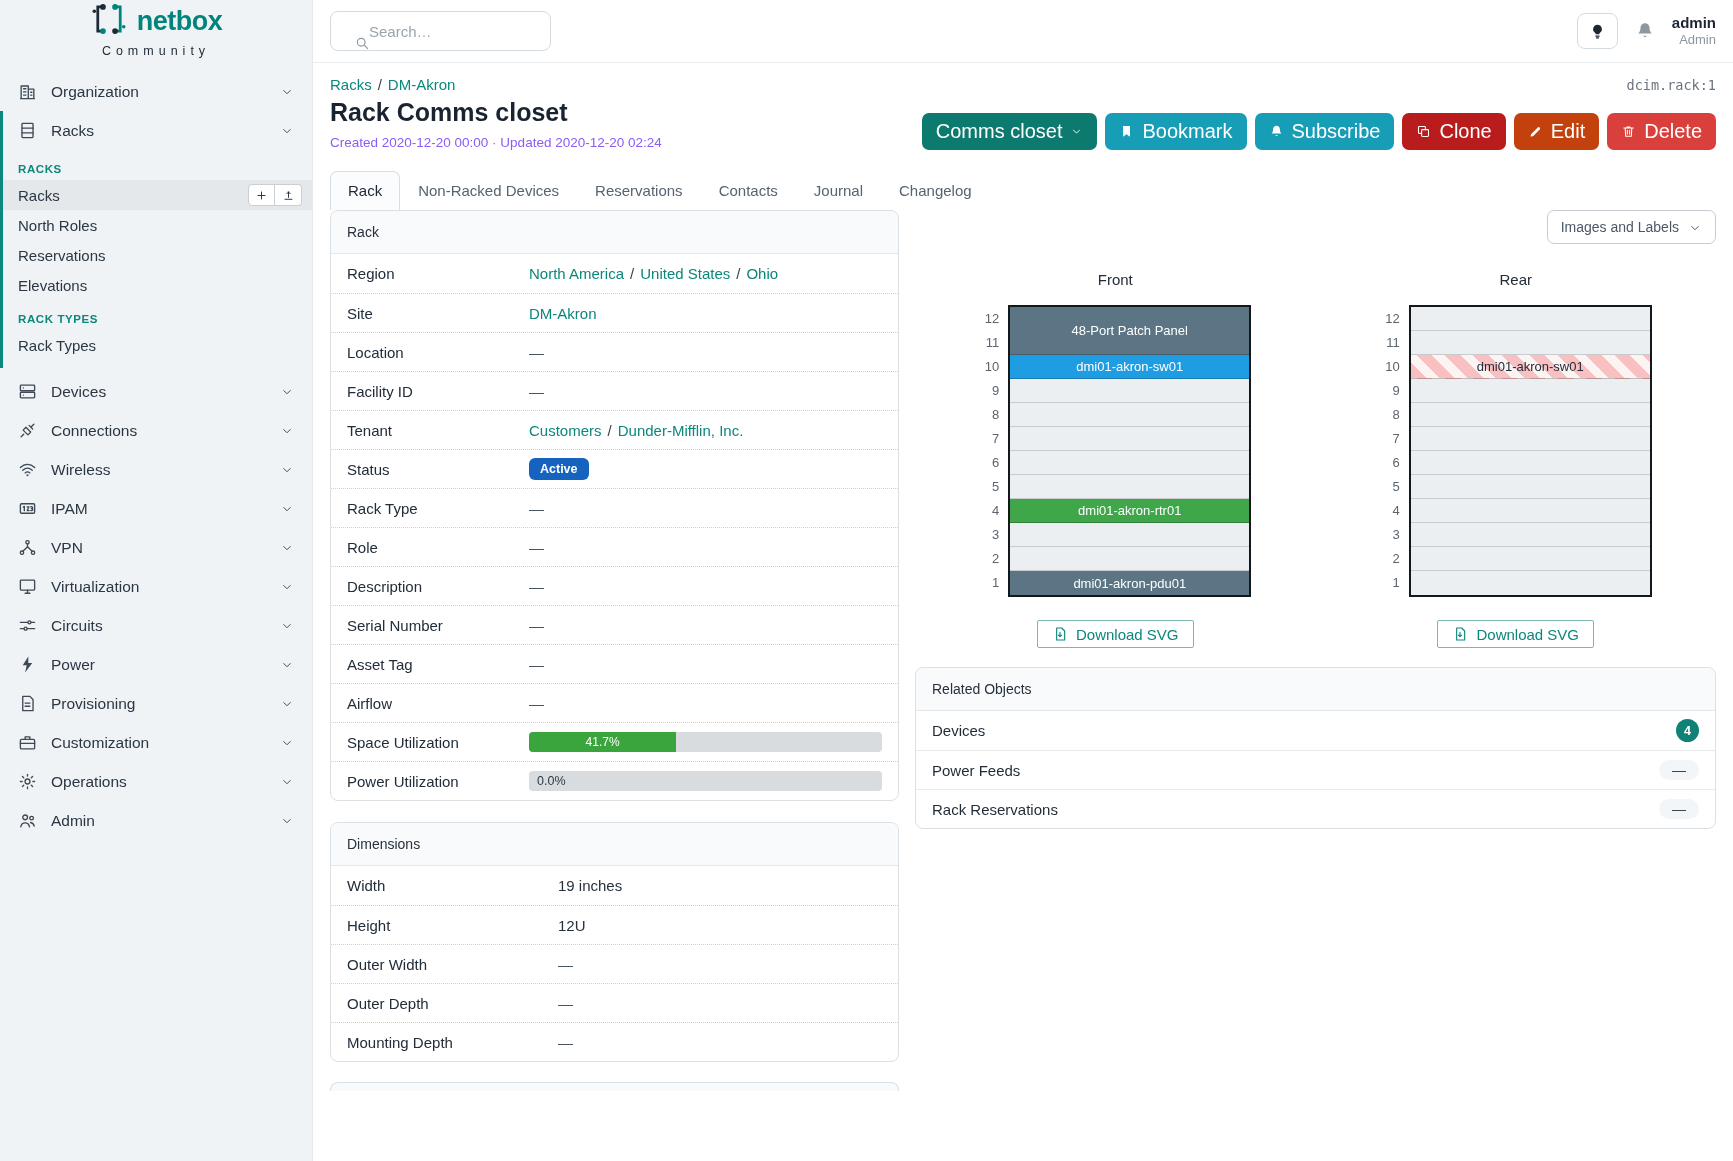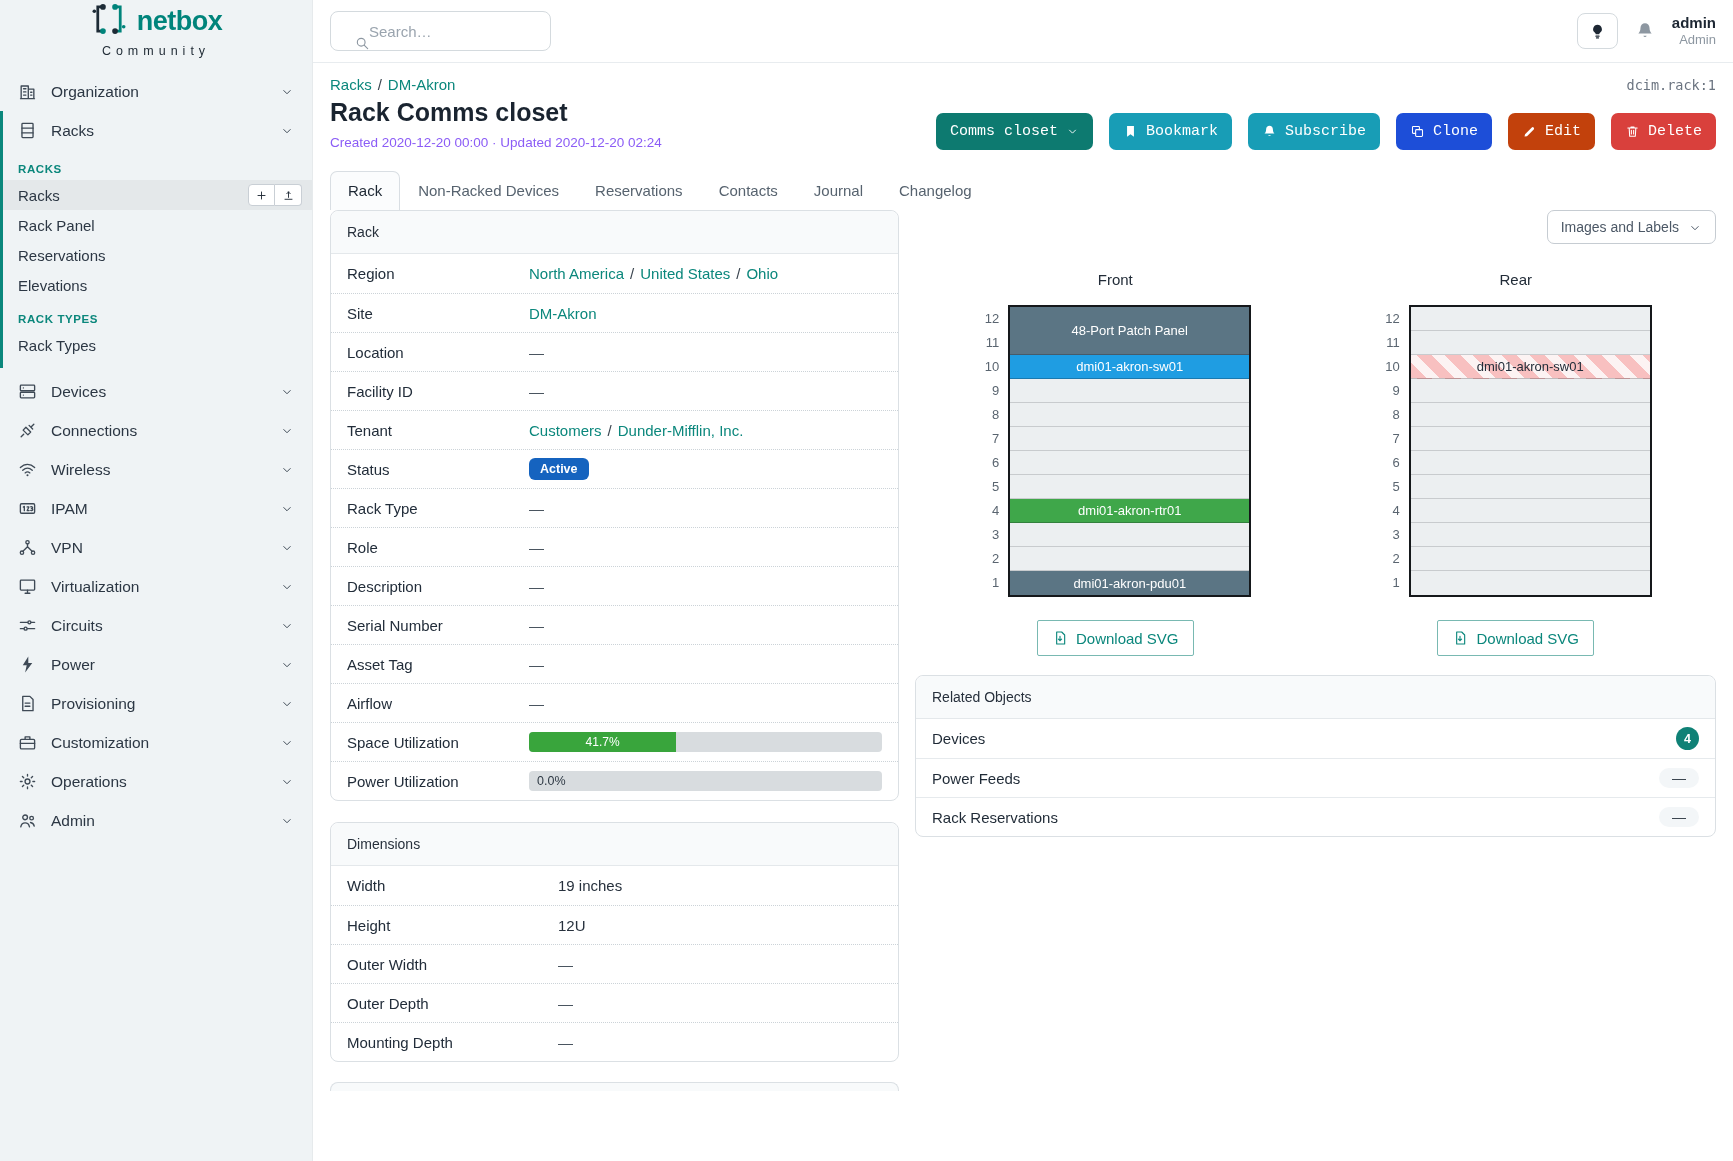--- a/index.html
+++ b/index.html
@@ -44,24 +44,24 @@
   .page { padding:0 17px; flex:1; }
   .crumb-row { margin-top:13px; display:flex; justify-content:space-between; align-items:center; }
   .crumbs { font-size:15px; }
   .link { color:#0b877c; cursor:pointer; text-decoration:none; }
   .sep { color:#39434e; margin:0 6px; }
   .object-id { font-family:"DejaVu Sans Mono", monospace; font-size:13.5px; color:#6b7480; }
   .title-row { margin-top:5px; display:flex; justify-content:space-between; align-items:flex-end; }
   h1 { font-size:25px; font-weight:700; color:#1a2430; }
   .meta { margin-top:8px; font-size:13.5px; color:#8b5cf6; }
   .actions { display:flex; gap:8px; margin-top:1px; }
-  .btn { height:37px; padding:0 14px; border:none; border-radius:7px; color:#fff; font-size:15px; font-family:Liberation Mono, monospace; display:inline-flex; align-items:center; gap:8px; cursor:pointer;margin-left:8px; }
+  .btn { height:37px; padding:0 14px; border:none; border-radius:7px; color:#fff; font-size:20px; font-family:Liberation Sans, sans-serif; display:inline-flex; align-items:center; gap:8px; cursor:pointer; }
   .btn-teal-dark { background:#0d7a70; }
   .btn-cyan { background:#189db6; }
-  .btn-green { background:#1d4ed8; }
+  .btn-green { background:#b91c1c; }
   .btn-amber { background:#c2410c; }
   .btn-red { background:#d9403c; }
 
   
   .tabs { margin-top:21px; display:flex; }
   .tab { padding:10px 17px 11px; font-size:15px; font-family:inherit; color:#57636f; background:transparent; border:1px solid transparent; border-bottom:none; border-radius:7px 7px 0 0; cursor:pointer; }
   .tab.active { background:#fbfcfd; border-color:#d9dee3; color:#1d2733; }
 
   
   .content { display:flex; gap:16px; align-items:flex-start; }
@@ -93,21 +93,21 @@
   .nums div { height:24px; line-height:24px; font-size:13px; color:#5a6570; text-align:right; width:20px; }
   .rack { width:243px; border:2px solid #15181b; display:flex; flex-direction:column; background:#fff; }
   .unit { display:flex; align-items:center; justify-content:center; font-size:13px; font-weight:500; border-bottom:1px solid rgba(10,16,22,.25); cursor:pointer; }
   .unit:last-child { border-bottom:none; }
   .unit.empty { background:#eceff1; border-bottom-color:rgba(10,16,22,.16); }
   .unit.slate { background:#5b7584; color:#fff; }
   .unit.blue { background:#1f9de2; color:#fff; }
   .unit.green { background:#3fa74a; color:#fff; }
   .unit.striped { background:repeating-linear-gradient(45deg,#f8c0c0 0 11px,#fcf3f3 11px 20px); color:#222c38; }
   .dl-row { display:flex; justify-content:center; margin-top:23px; }
-  .btn-dl { height:36px; padding:0 14px; border:1px solid #79b9b2; border-radius:2px; background:#fff; color:#0b877c; font-size:15px; font-family:inherit; display:inline-flex; align-items:center; gap:8px; cursor:pointer; }
+  .btn-dl { height:28px; padding:0 14px; border:1px solid #79b9b2; border-radius:2px; background:#fff; color:#0b877c; font-size:15px; font-family:inherit; display:inline-flex; align-items:center; gap:8px; cursor:pointer; }
 
   
   #related-panel { margin-top:19px; }
   .rrow { display:flex; justify-content:space-between; align-items:center; padding:0 16px; height:39px; border-top:1px solid #e6eaed; font-size:15px; color:#1f2a36; }
   .rrow:first-of-type { border-top:none; }
   .badge-count { min-width:23px; height:23px; border-radius:12px; background:#0f8176; color:#fff; font-size:12.5px; font-weight:700; display:flex; align-items:center; justify-content:center; padding:0 6px; cursor:pointer; }
   .pill-dash { background:#f3f6f8; border-radius:11px; padding:2px 13px; color:#3c4650; font-size:14px; }
   .ic { display:inline-block; vertical-align:middle; }
 </style>
 </head>
@@ -168,21 +168,21 @@
                 </svg>
               </span>
               <span class="mini">
                 <svg class="ic" width="13" height="13" viewBox="0 0 24 24" fill="none" stroke="currentColor" stroke-width="1.7" stroke-linecap="round" stroke-linejoin="round">
                   <path d="M12 15.5V5.5m0 0L8.8 8.7M12 5.5l3.2 3.2M5.5 19h13"></path>
                 </svg>
               </span>
             </span>
           </div>
           <div class="sub-item">
-            <span>Rack Panel</span>
+            <span>North Roles</span>
           </div>
           <div class="sub-item">
             <span>Reservations</span>
           </div>
           <div class="sub-item">
             <span>Elevations</span>
           </div>
           <div class="section-heading">RACK TYPES</div>
           <div class="sub-item">
             <span>Rack Types</span>

